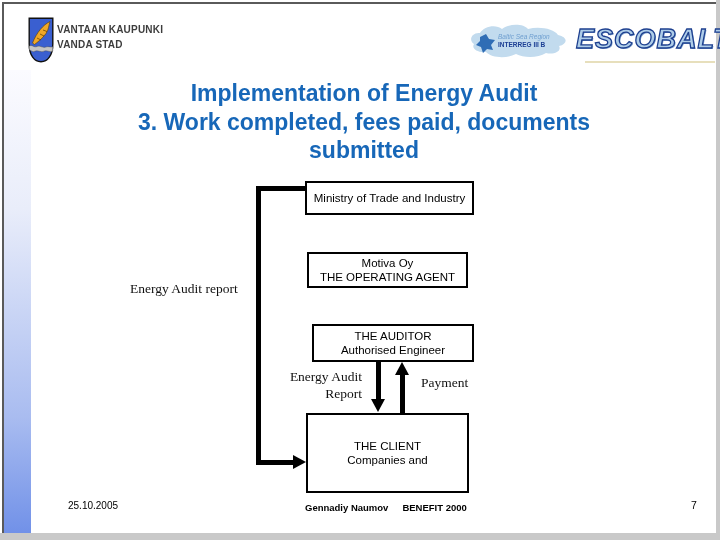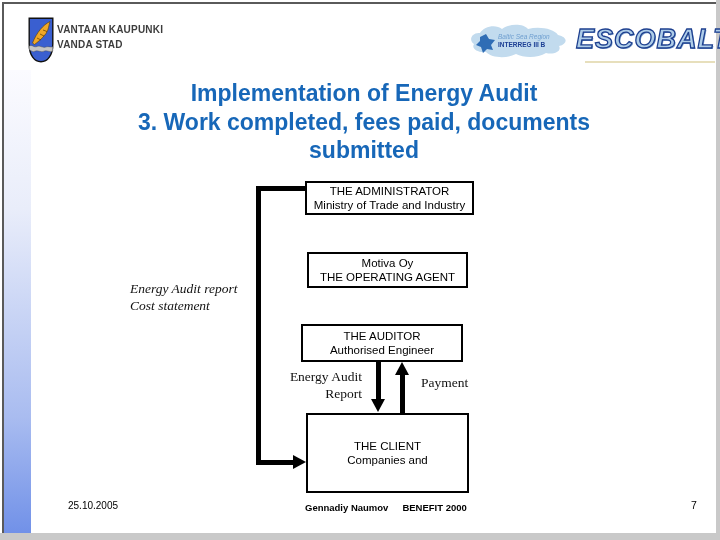--- a/index.html
+++ b/index.html
@@ -30,26 +30,26 @@
 
   
   .title{left:28px;top:79px;width:672px;text-align:center;color:#1767b8;
          font-weight:bold;font-size:23px;line-height:28.5px;}
 
   
   .box{border:2px solid #000;background:#fff;text-align:center;color:#000;
        font-size:11.5px;line-height:14.5px;display:flex;flex-direction:column;justify-content:center;}
   .box-admin{left:305px;top:181px;width:165px;height:30px;}
   .box-agent{left:307px;top:252px;width:157px;height:32px;}
-  .box-auditor{left:301px;top:324px;width:158px;height:34px;}
+  .box-auditor{left:312px;top:324px;width:158px;height:34px;}
   .box-client{left:306px;top:413px;width:159px;height:76px;}
 
   
   .serif{font-family:"Liberation Serif",serif;font-size:13.5px;line-height:16.5px;color:#111;}
-  .left-note{left:130px;top:281px;text-align:left;font-style:italic;}
+  .left-note{left:130px;top:281px;text-align:right;}
   .report-label{left:278px;top:369px;width:84px;text-align:right;}
   .payment-label{left:421px;top:375px;}
 
   
   .conn{background:#000;}
   .conn-top-h{left:256px;top:186px;width:49px;height:5px;}
   .conn-v{left:256px;top:186px;width:5px;height:279px;}
   .conn-bot-h{left:259px;top:460px;width:34px;height:5px;}
   .head-right{left:293px;top:455px;width:0;height:0;
               border-top:7.5px solid transparent;border-bottom:7.5px solid transparent;border-left:13px solid #000;}
@@ -99,42 +99,40 @@
   <div class="abs escobalt">ESCOBALT</div>
   <div class="abs escobalt-underline"></div>
 
   <div class="abs title">
     <div>Implementation of Energy Audit</div>
     <div>3. Work completed, fees paid, documents</div>
     <div>submitted</div>
   </div>
 
   <div class="abs box box-admin">
-    <div>THE ADMINISTRATOR</div>
     <div>Ministry of Trade and Industry</div>
   </div>
 
   <div class="abs box box-agent">
     <div>Motiva Oy</div>
     <div>THE OPERATING AGENT</div>
   </div>
 
   <div class="abs box box-auditor">
     <div>THE AUDITOR</div>
     <div>Authorised Engineer</div>
   </div>
 
   <div class="abs box box-client">
     <div>THE CLIENT</div>
     <div>Companies and</div>
   </div>
 
   <div class="abs serif left-note">
     <div>Energy Audit report</div>
-    <div>Cost statement</div>
   </div>
   <div class="abs serif report-label">
     <div>Energy Audit</div>
     <div>Report</div>
   </div>
   <div class="abs serif payment-label">Payment</div>
 
   <div class="abs conn conn-top-h"></div>
   <div class="abs conn conn-v"></div>
   <div class="abs conn conn-bot-h"></div>

